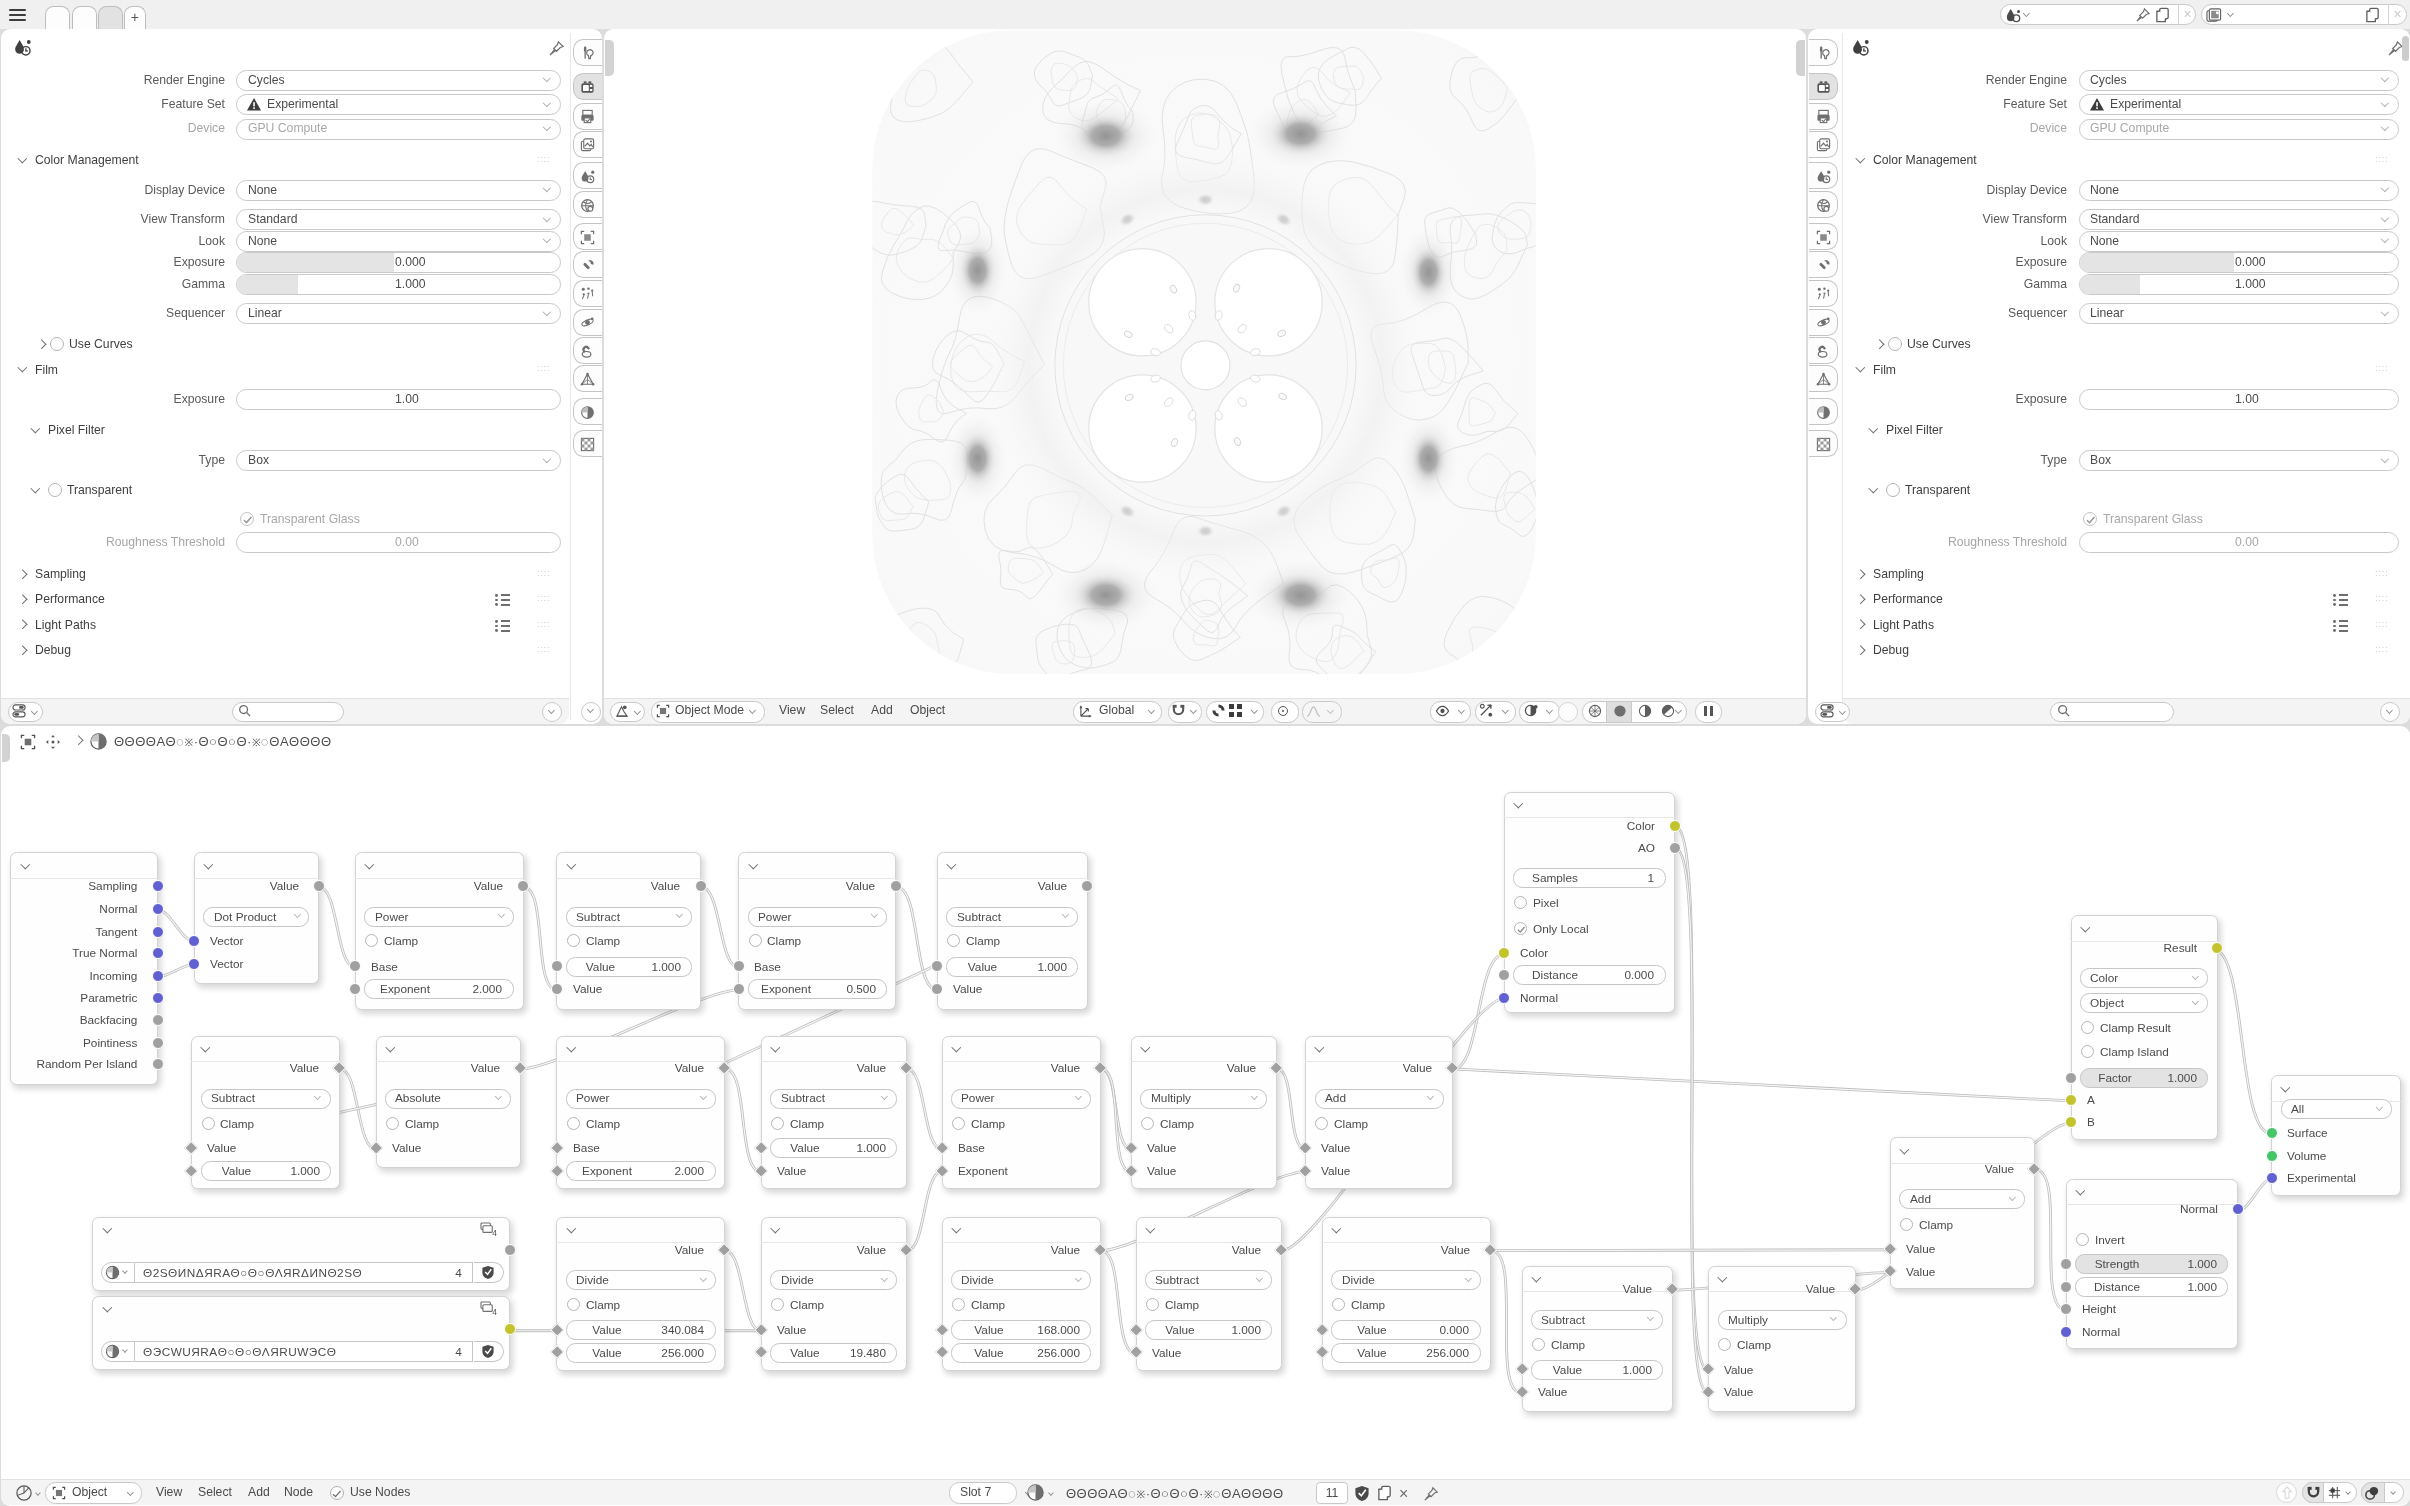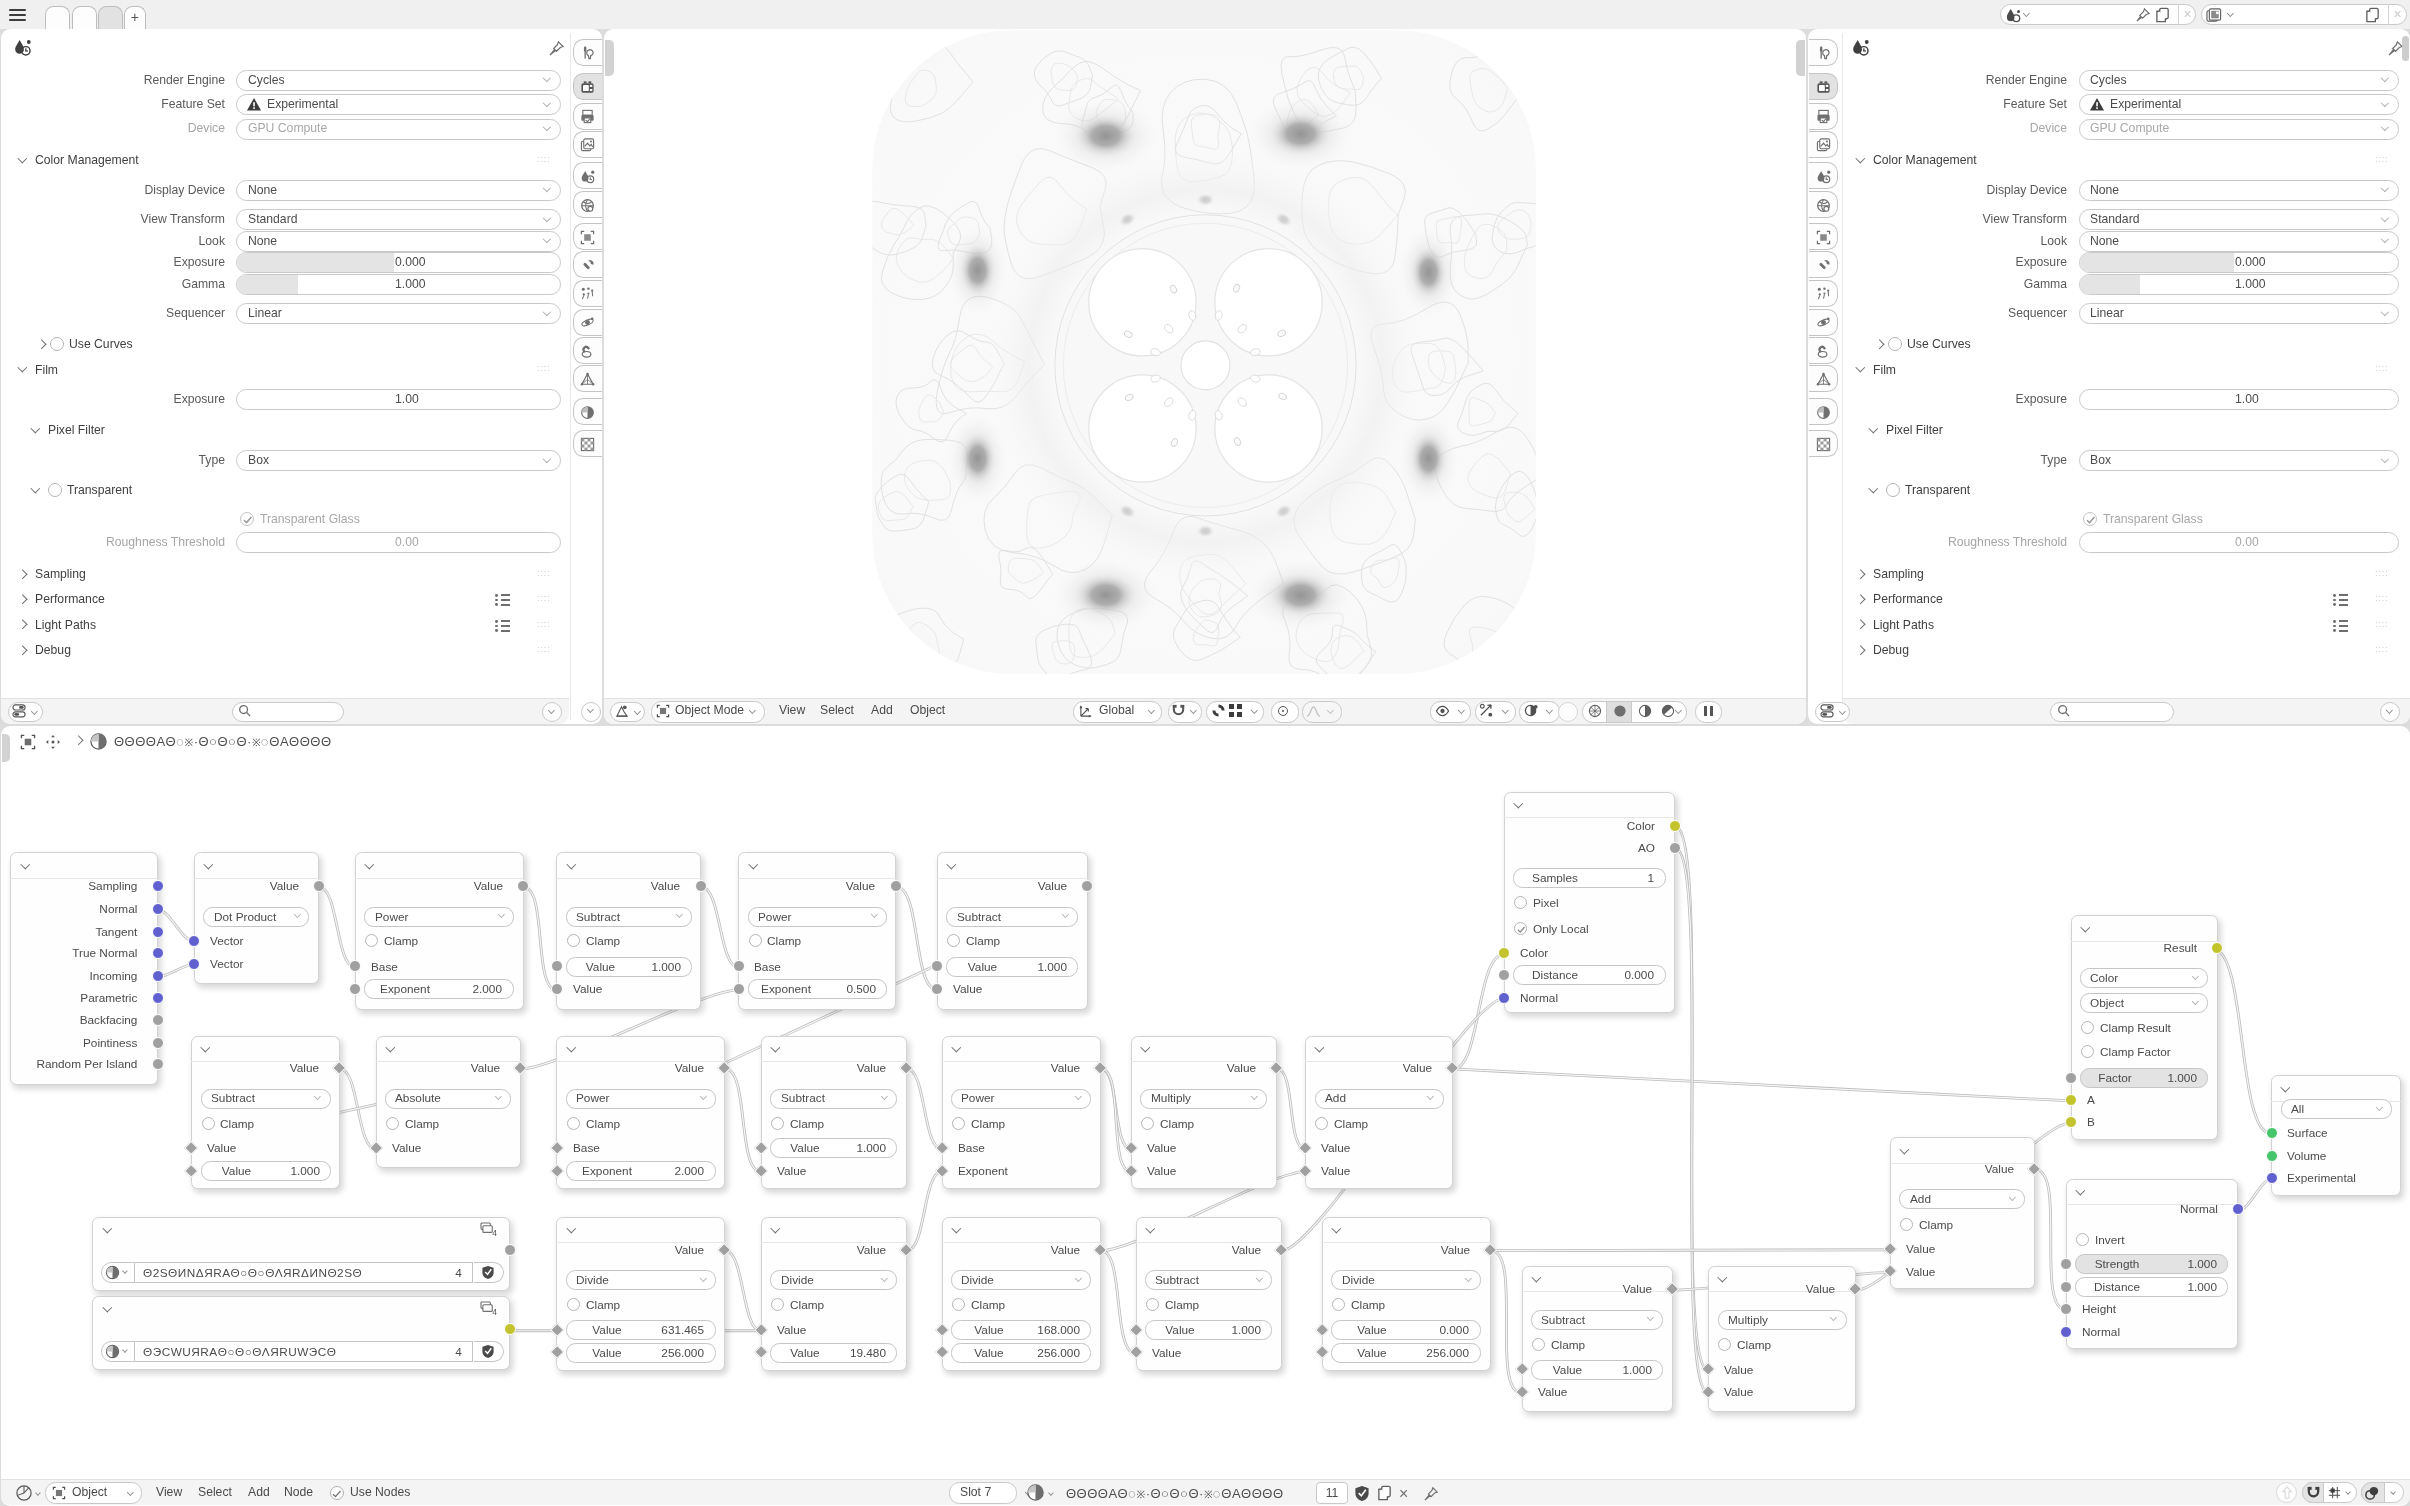--- a/index.html
+++ b/index.html
@@ -1183,21 +1183,21 @@
 <div class="abs" style="left:556px;top:1242px;width:169px;height:0.9px;background:#e6e6e6;"></div>
 <div class="nout" style="left:556px;top:1243px;width:148px;text-align:right;">Value</div>
 <div class="sockd" style="left:719px;top:1245px;background:#a0a0a0;"></div>
 <div class="ndd" style="left:566px;top:1270px;width:150px;"></div>
 <div class="ntxt" style="left:576px;top:1273px;">Divide</div>
 <div class="chev" style="left:701px;top:1276px;width:4.7px;height:4.7px;border-color:#b5b5b5;"></div>
 <div class="ncb" style="left:567px;top:1298px;"></div>
 <div class="ntxt" style="left:586px;top:1298px;">Clamp</div>
 <div class="nfield" style="left:566px;top:1320px;width:150px;"></div>
 <div class="ntxt" style="left:566px;top:1323px;width:82px;text-align:center;">Value</div>
-<div class="ntxt" style="left:566px;top:1323px;width:138px;text-align:right;">631.465</div>
+<div class="ntxt" style="left:566px;top:1323px;width:138px;text-align:right;">340.084</div>
 <div class="sockd" style="left:552px;top:1325px;background:#a0a0a0;"></div>
 <div class="nfield" style="left:566px;top:1343px;width:150px;"></div>
 <div class="ntxt" style="left:566px;top:1346px;width:82px;text-align:center;">Value</div>
 <div class="ntxt" style="left:566px;top:1346px;width:138px;text-align:right;">256.000</div>
 <div class="sockd" style="left:552px;top:1347px;background:#a0a0a0;"></div>
 
 <div class="node" style="left:761px;top:1217px;width:146px;height:154px;"></div>
 <div class="chev" style="left:772px;top:1225px;border-color:#6f6f6f;"></div>
 <div class="abs" style="left:761px;top:1242px;width:146px;height:0.9px;background:#e6e6e6;"></div>
 <div class="nout" style="left:761px;top:1243px;width:125px;text-align:right;">Value</div>
@@ -1349,21 +1349,21 @@
 <div class="sock" style="left:2211px;top:942px;background:#c3c32e;"></div>
 <div class="ndd" style="left:2080px;top:968px;width:128px;"></div>
 <div class="ntxt" style="left:2090px;top:971px;">Color</div>
 <div class="chev" style="left:2193px;top:974px;width:4.7px;height:4.7px;border-color:#b5b5b5;"></div>
 <div class="ndd" style="left:2080px;top:993px;width:128px;"></div>
 <div class="ntxt" style="left:2090px;top:996px;">Object</div>
 <div class="chev" style="left:2193px;top:999px;width:4.7px;height:4.7px;border-color:#b5b5b5;"></div>
 <div class="ncb" style="left:2081px;top:1021px;"></div>
 <div class="ntxt" style="left:2100px;top:1021px;">Clamp Result</div>
 <div class="ncb" style="left:2081px;top:1045px;"></div>
-<div class="ntxt" style="left:2100px;top:1045px;">Clamp Factor</div>
+<div class="ntxt" style="left:2100px;top:1045px;">Clamp Island</div>
 <div class="nfield" style="left:2080px;top:1068px;width:128px;background:#e3e3e3;"></div>
 <div class="ntxt" style="left:2080px;top:1071px;width:70px;text-align:center;">Factor</div>
 <div class="ntxt" style="left:2080px;top:1071px;width:117px;text-align:right;">1.000</div>
 <div class="sock" style="left:2065px;top:1072px;background:#a0a0a0;"></div>
 <div class="ntxt" style="left:2087px;top:1093px;">A</div>
 <div class="sock" style="left:2065px;top:1094px;background:#c3c32e;"></div>
 <div class="ntxt" style="left:2087px;top:1115px;">B</div>
 <div class="sock" style="left:2065px;top:1116px;background:#c3c32e;"></div>
 
 <div class="node" style="left:2066px;top:1179px;width:172px;height:170px;"></div>

